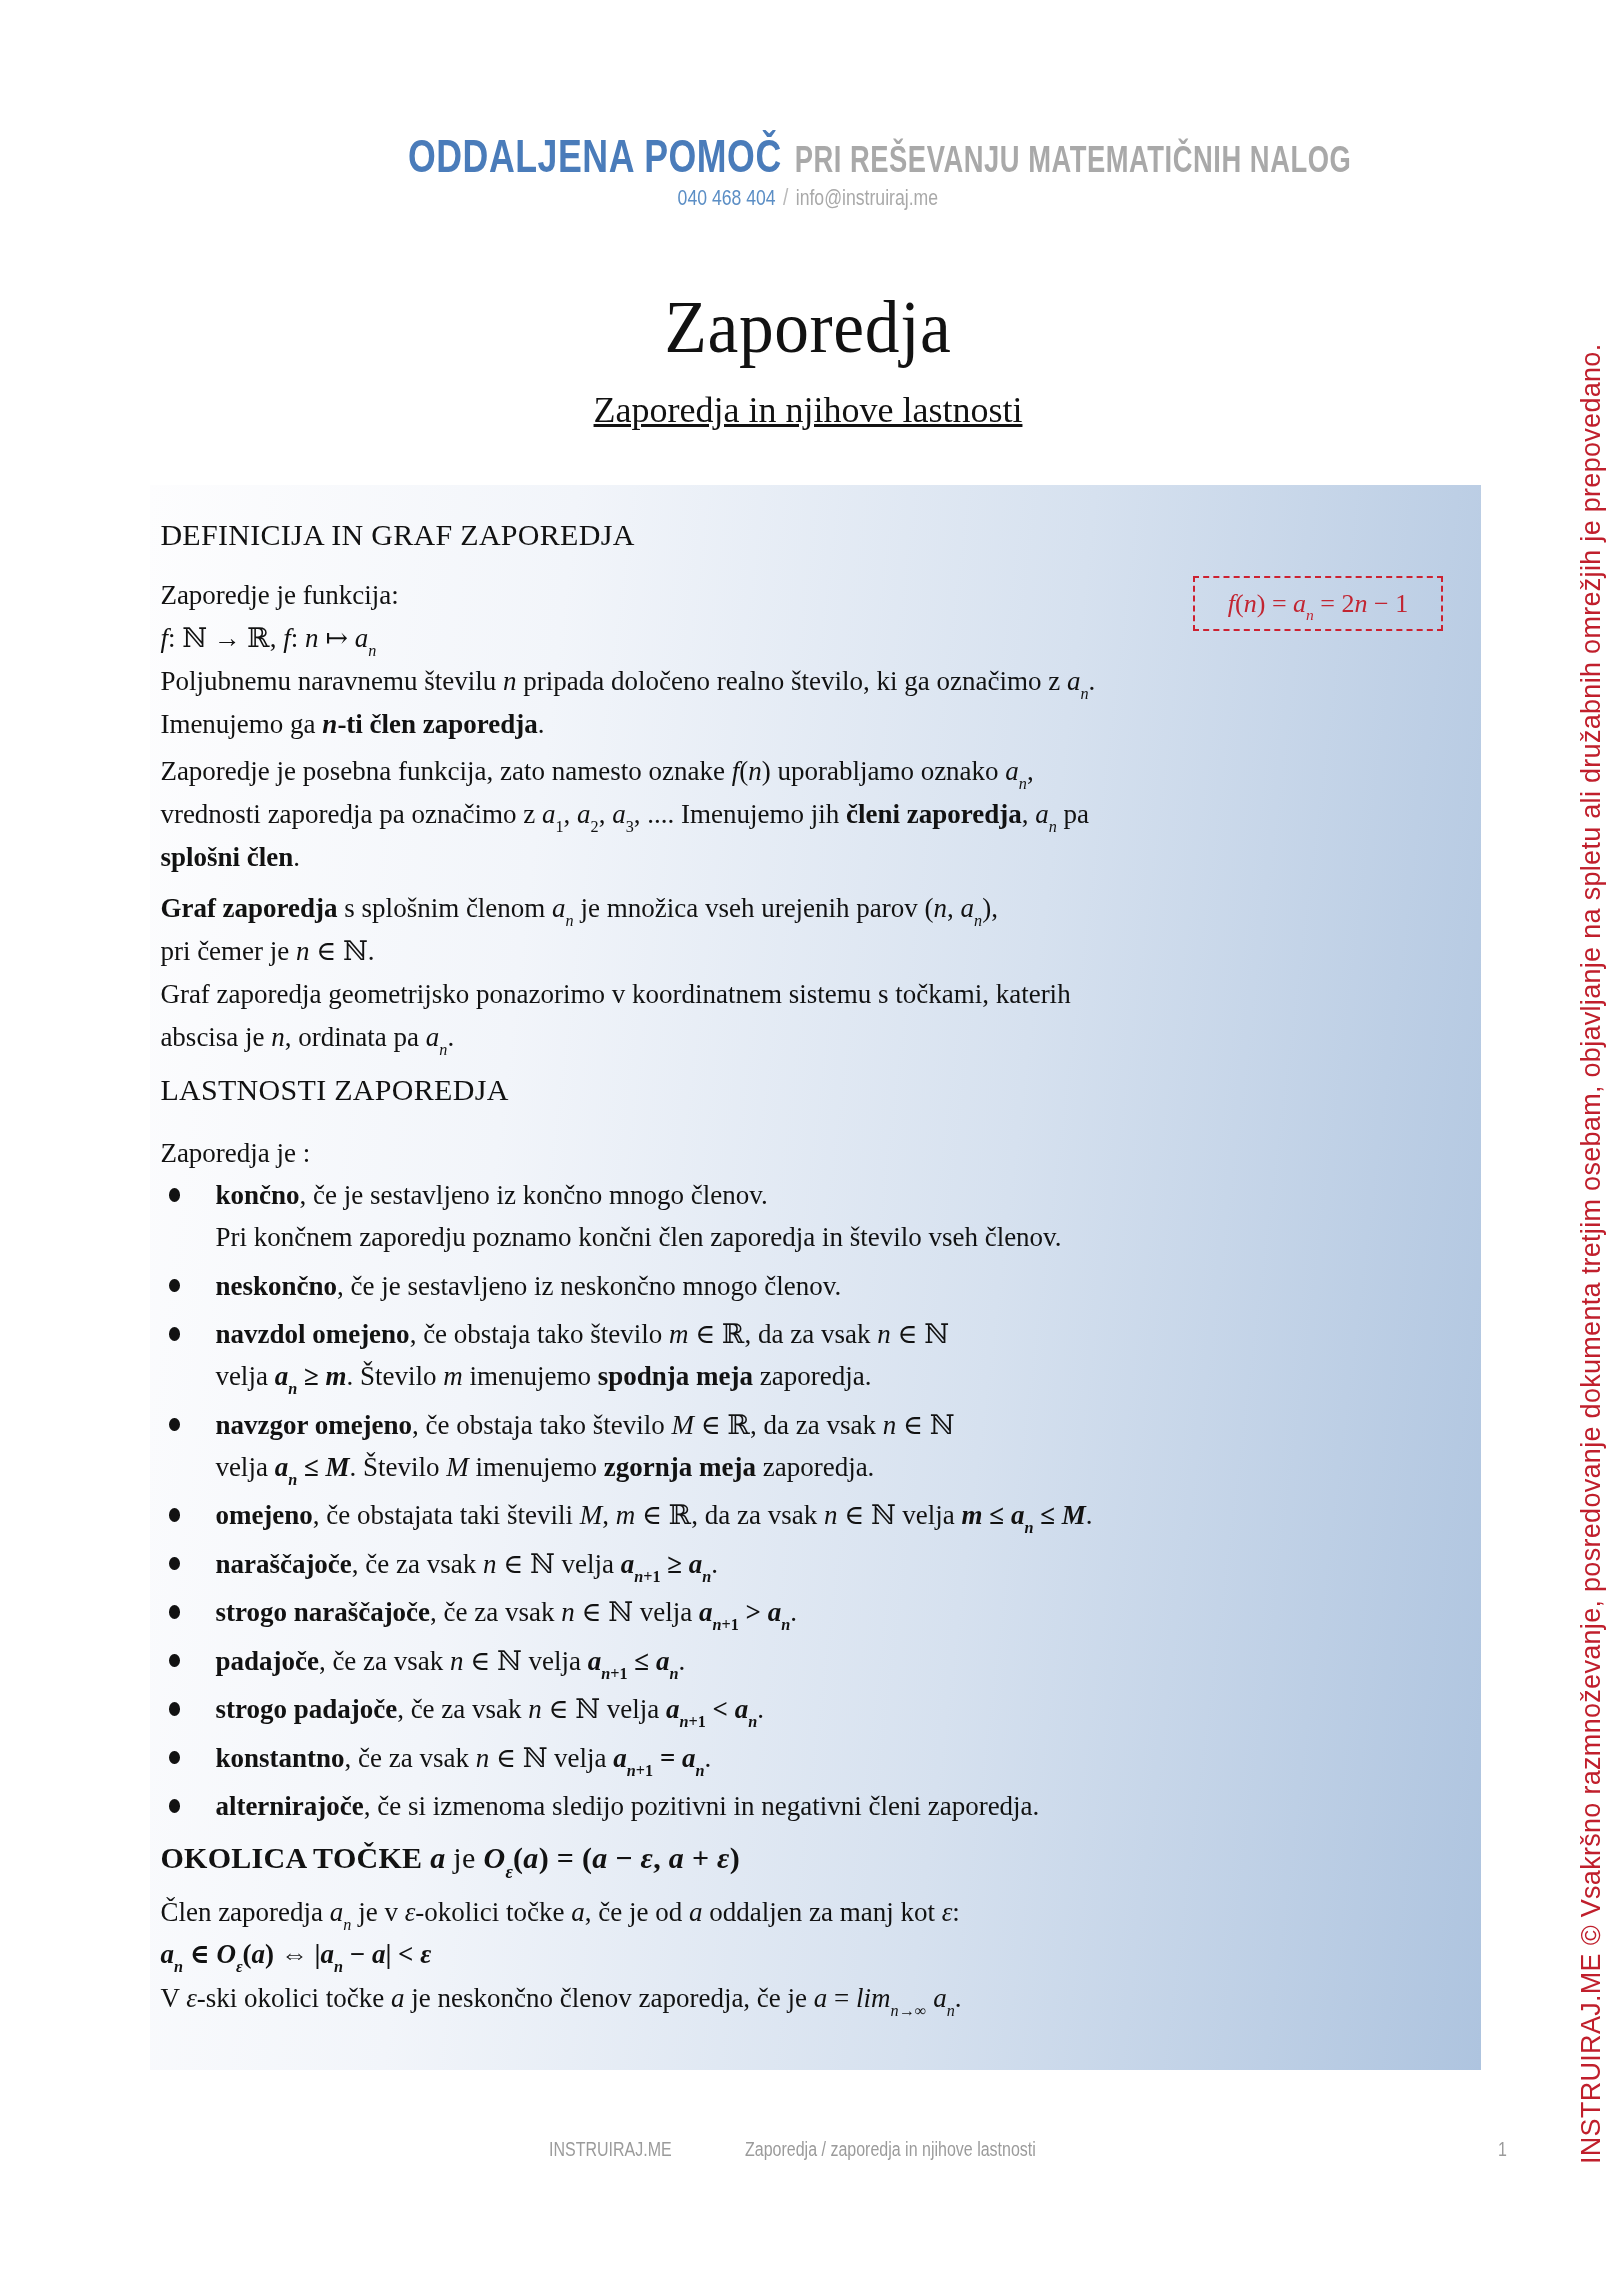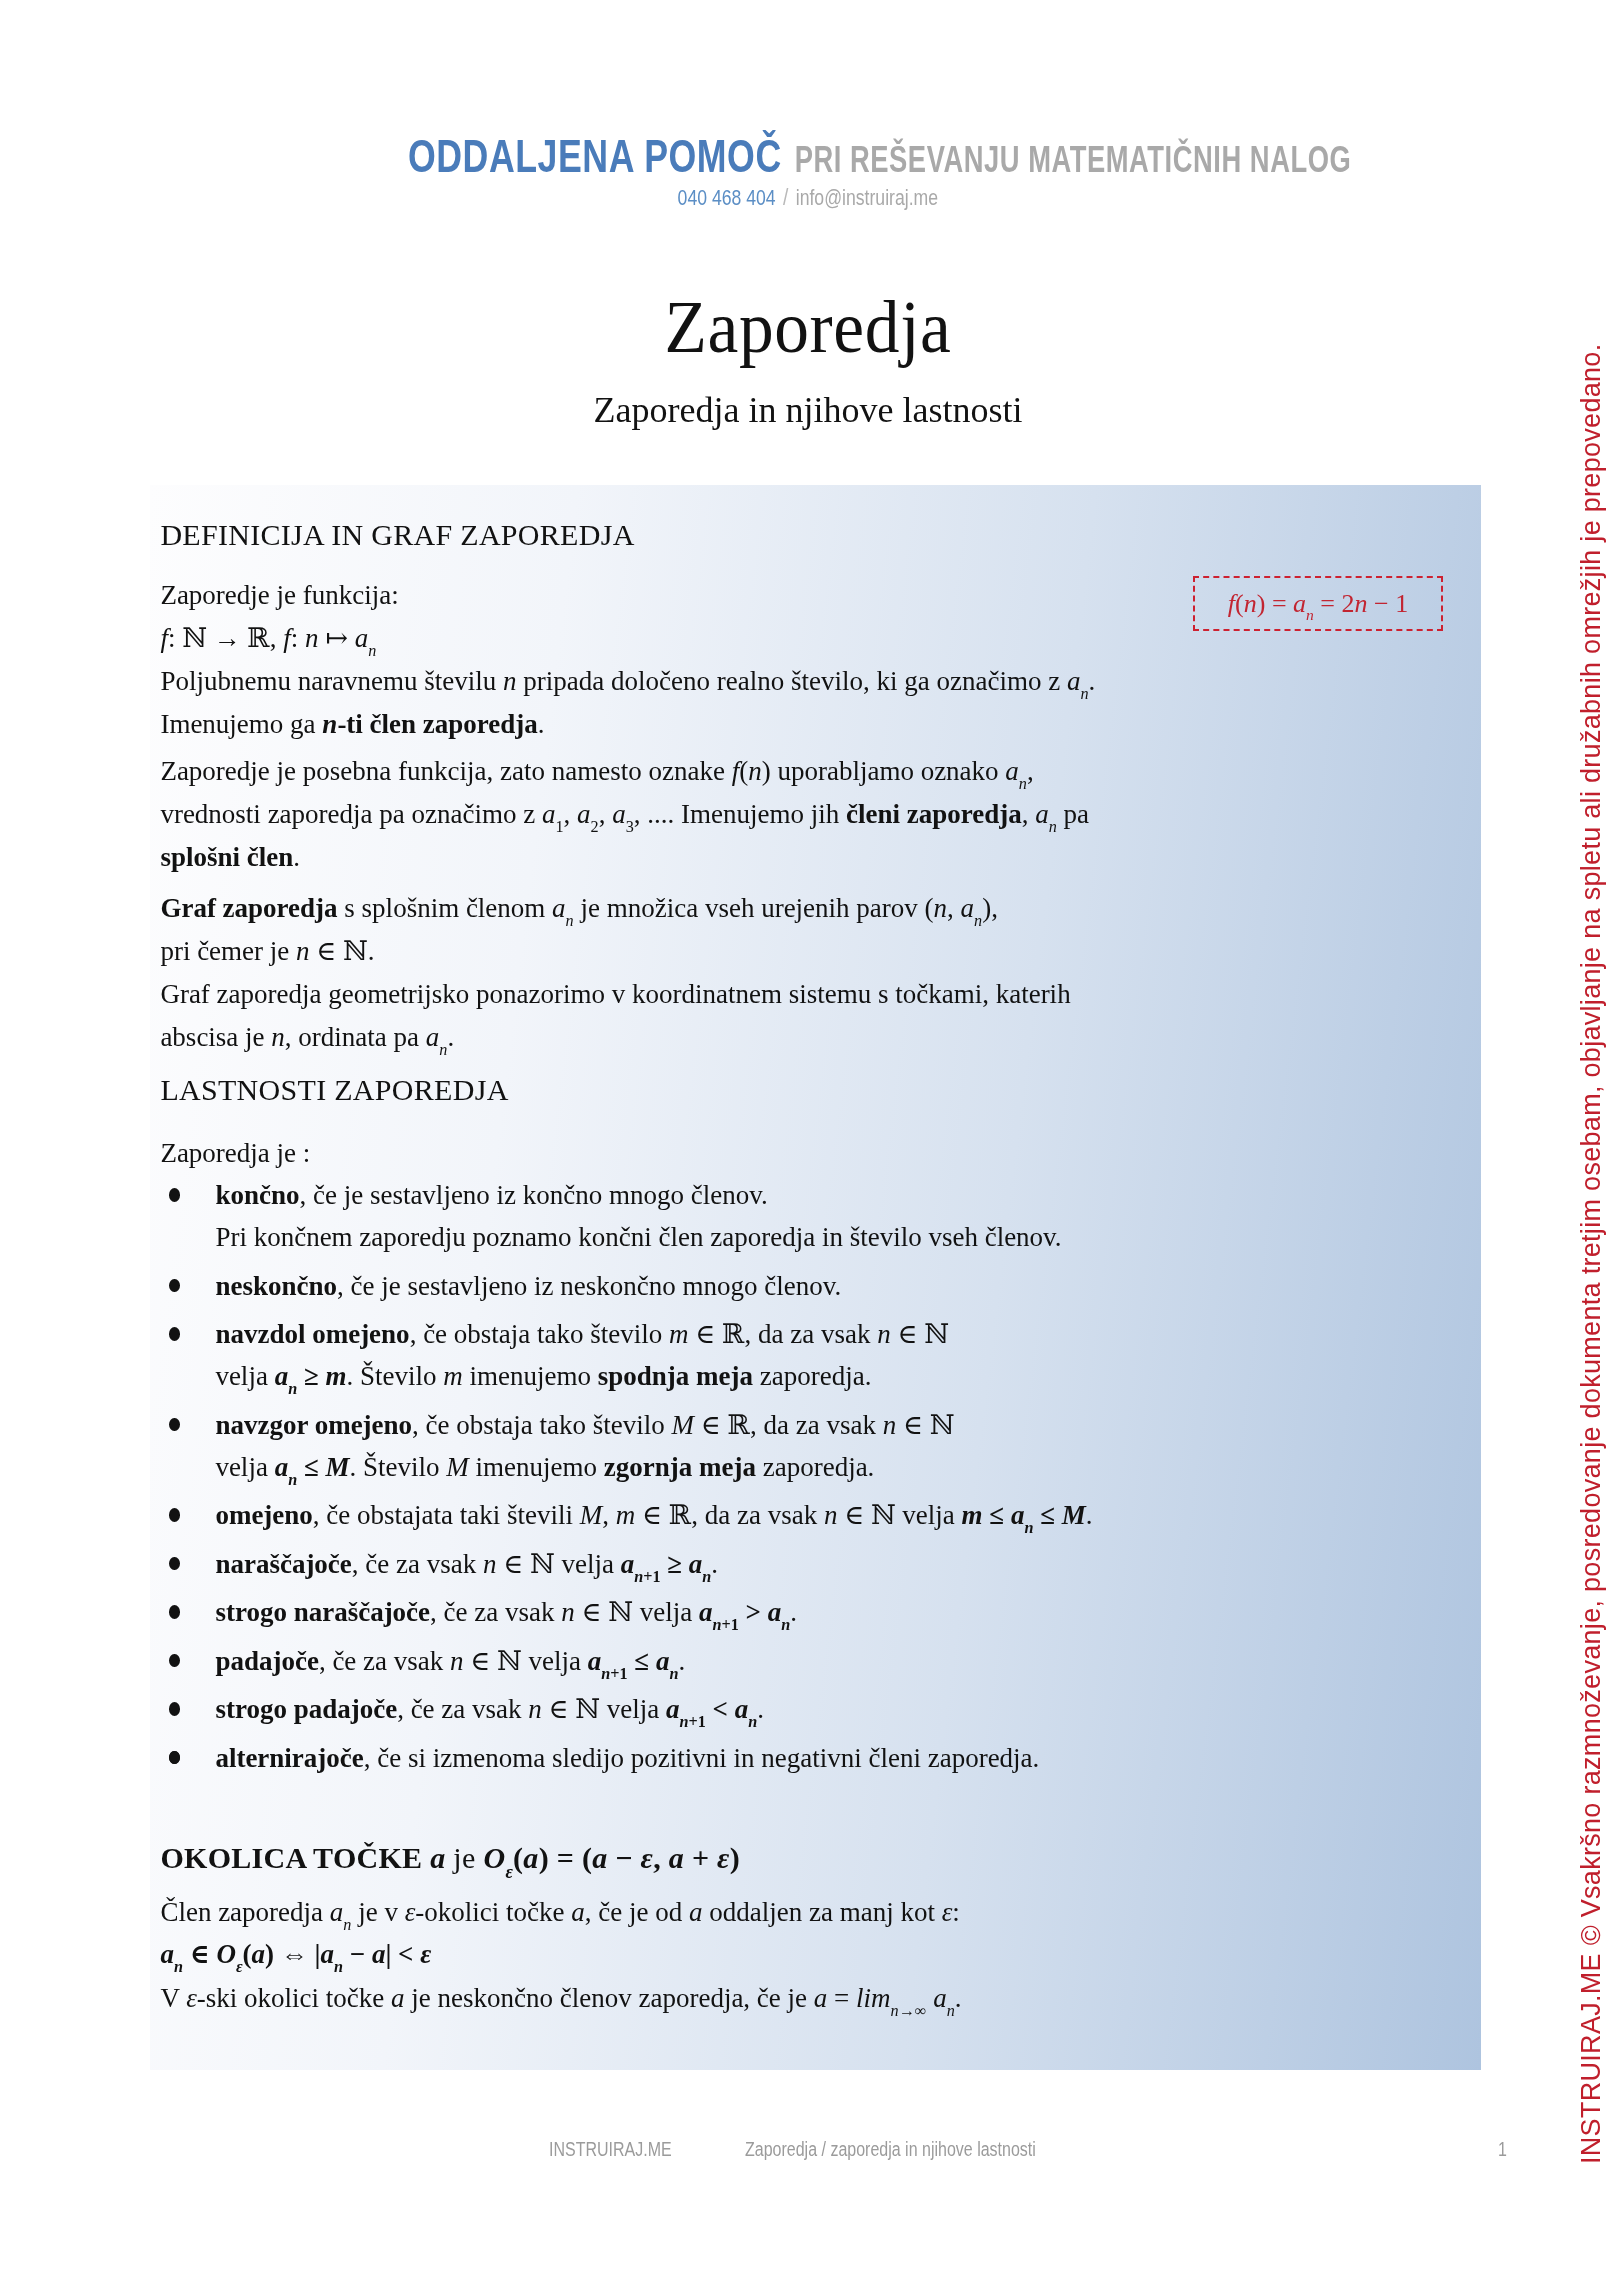--- a/index.html
+++ b/index.html
@@ -15,21 +15,21 @@
   .contact-line{position:absolute;top:184px;left:0;width:1616px;text-align:center;white-space:nowrap;}
   .contact-line .inner{display:inline-block;transform:scaleX(0.82);transform-origin:center;
         font-family:"Liberation Sans","DejaVu Sans",sans-serif;font-size:21.5px;}
   .phone{color:#5b8ec5;}
   .sep{color:#b9b9b9;margin:0 9px;font-size:23.4px;}
   .email{color:#a9a9a9;}
 
   
   .title{position:absolute;top:286px;left:0;width:1616px;margin:0;text-align:center;
          font-size:73px;font-weight:normal;transform:scaleX(0.95);transform-origin:center;letter-spacing:0.7px;}
-  .subtitle{position:absolute;top:389px;left:0;width:1616px;text-align:center;font-size:36px;}
+  .subtitle{position:absolute;top:389px;left:0;width:1616px;text-align:center;font-size:36px;text-decoration:underline;}
 
   
   .panel{position:absolute;left:150px;top:485px;width:1331px;height:1585px;
          background:linear-gradient(97deg,#fdfdfe 0%,#f2f5fa 28%,#d6e1ef 62%,#aec4df 100%);}
   .panel h2{position:absolute;margin:0;left:10.4px;font-size:30px;font-weight:normal;letter-spacing:0.3px;white-space:nowrap;}
   .blk{position:absolute;margin:0;left:10.4px;right:0;font-size:27px;line-height:43px;}
   sub{font-size:60%;line-height:0;position:relative;top:0.18em;}
 
   .formula-box{position:absolute;left:1043px;top:91px;width:250px;height:55px;box-sizing:border-box;
          border:2px dashed #cd2130;display:flex;align-items:center;justify-content:center;
@@ -89,21 +89,21 @@
     <div class="bullets">
       <div class="li"><span class="dot"></span><span><b>končno</b>, če je sestavljeno iz končno mnogo členov.<br>Pri končnem zaporedju poznamo končni člen zaporedja in število vseh členov.</span></div>
       <div class="li"><span class="dot"></span><span><b>neskončno</b>, če je sestavljeno iz neskončno mnogo členov.</span></div>
       <div class="li"><span class="dot"></span><span><b>navzdol omejeno</b>, če obstaja tako število <i>m</i> ∈ ℝ, da za vsak <i>n</i> ∈ ℕ<br>velja <b><i>a</i><sub><i>n</i></sub> ≥ <i>m</i></b>. Število <i>m</i> imenujemo <b>spodnja meja</b> zaporedja.</span></div>
       <div class="li"><span class="dot"></span><span><b>navzgor omejeno</b>, če obstaja tako število <i>M</i> ∈ ℝ, da za vsak <i>n</i> ∈ ℕ<br>velja <b><i>a</i><sub><i>n</i></sub> ≤ <i>M</i></b>. Število <i>M</i> imenujemo <b>zgornja meja</b> zaporedja.</span></div>
       <div class="li"><span class="dot"></span><span><b>omejeno</b>, če obstajata taki števili <i>M</i>, <i>m</i> ∈ ℝ, da za vsak <i>n</i> ∈ ℕ velja <b><i>m</i> ≤ <i>a</i><sub><i>n</i></sub> ≤ <i>M</i></b>.</span></div>
       <div class="li"><span class="dot"></span><span><b>naraščajoče</b>, če za vsak <i>n</i> ∈ ℕ velja <b><i>a</i><sub><i>n</i>+1</sub> ≥ <i>a</i><sub><i>n</i></sub></b>.</span></div>
       <div class="li"><span class="dot"></span><span><b>strogo naraščajoče</b>, če za vsak <i>n</i> ∈ ℕ velja <b><i>a</i><sub><i>n</i>+1</sub> &gt; <i>a</i><sub><i>n</i></sub></b>.</span></div>
       <div class="li"><span class="dot"></span><span><b>padajoče</b>, če za vsak <i>n</i> ∈ ℕ velja <b><i>a</i><sub><i>n</i>+1</sub> ≤ <i>a</i><sub><i>n</i></sub></b>.</span></div>
       <div class="li"><span class="dot"></span><span><b>strogo padajoče</b>, če za vsak <i>n</i> ∈ ℕ velja <b><i>a</i><sub><i>n</i>+1</sub> &lt; <i>a</i><sub><i>n</i></sub></b>.</span></div>
-      <div class="li"><span class="dot"></span></div>
+      <div class="li"><span class="dot"></span><span><b>konstantno</b>, če za vsak <i>n</i> ∈ ℕ velja <b><i>a</i><sub><i>n</i>+1</sub> = <i>a</i><sub><i>n</i></sub></b>.</span></div>
       <div class="li"><span class="dot"></span><span><b>alternirajoče</b>, če si izmenoma sledijo pozitivni in negativni členi zaporedja.</span></div>
     </div>
 
     <h2 style="top:1356px"><b>OKOLICA TOČKE <i>a</i></b> je <b><i>O</i><sub><i>ε</i></sub>(<i>a</i>) = (<i>a</i> − <i>ε</i>, <i>a</i> + <i>ε</i>)</b></h2>
     <p class="blk" style="top:1406px">Člen zaporedja <i>a</i><sub><i>n</i></sub> je v <i>ε</i>-okolici točke <i>a</i>, če je od <i>a</i> oddaljen za manj kot <i>ε</i>:</p>
     <p class="blk" style="top:1448px"><b><i>a</i><sub><i>n</i></sub> ∈ <i>O</i><sub><i>ε</i></sub>(<i>a</i>) ⇔ |<i>a</i><sub><i>n</i></sub> − <i>a</i>| &lt; <i>ε</i></b></p>
     <p class="blk" style="top:1492px">V <i>ε</i>-ski okolici točke <i>a</i> je neskončno členov zaporedja, če je <i>a</i> = <i>lim</i><sub><i>n</i>→∞</sub> <i>a</i><sub><i>n</i></sub>.</p>
 
   </main>
 

